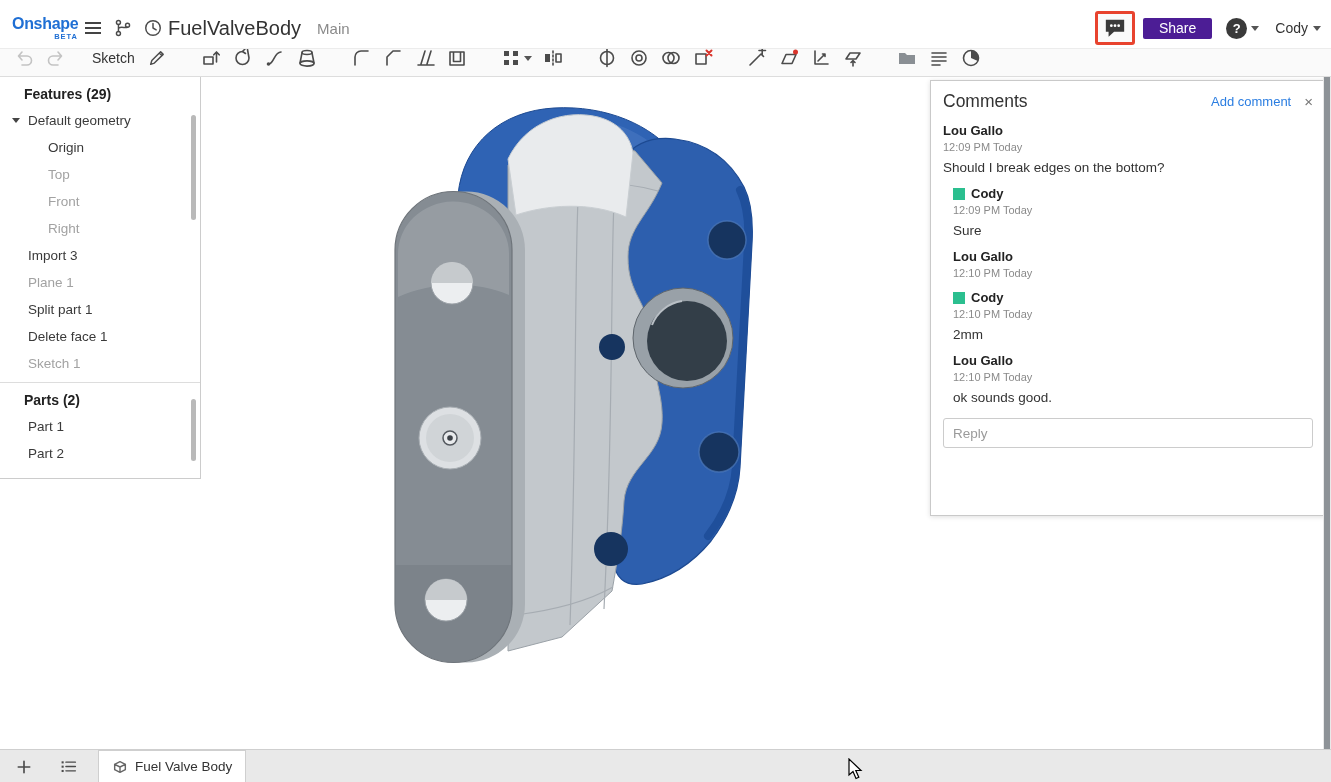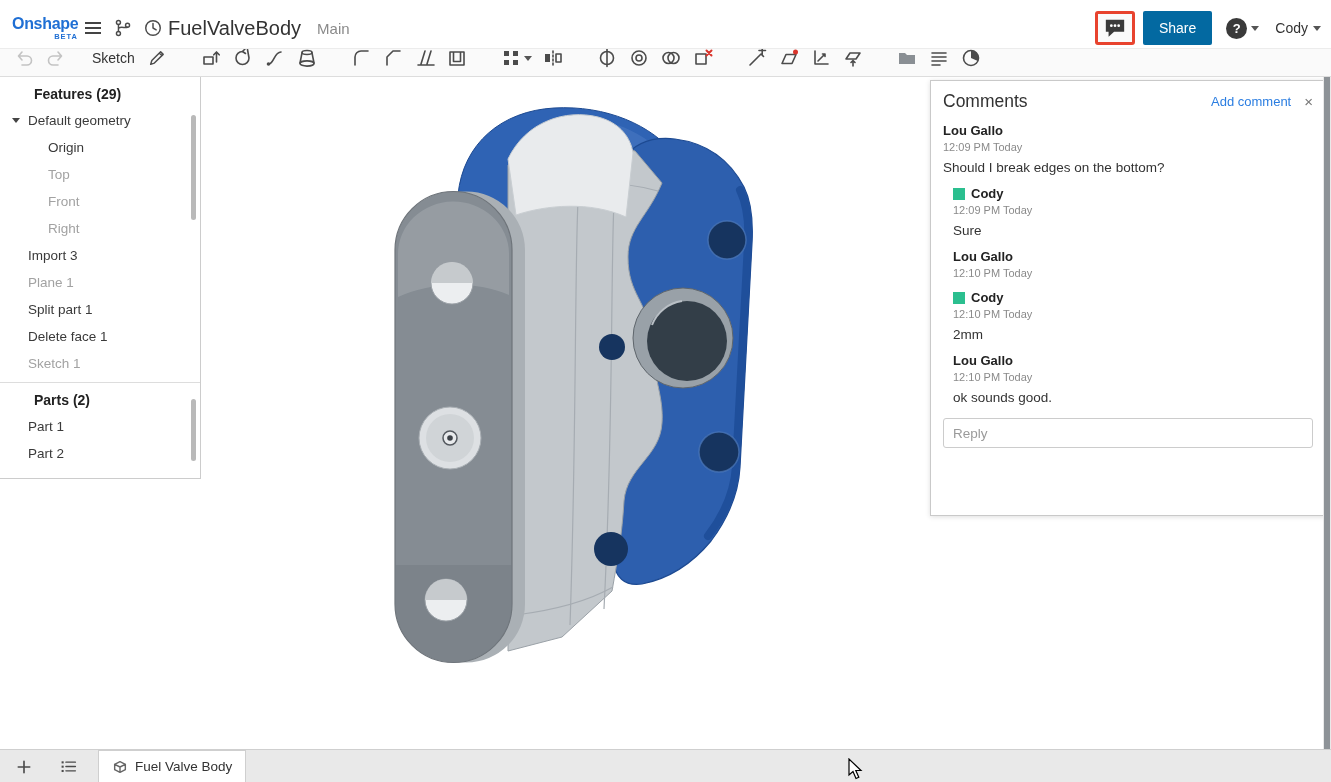--- a/index.html
+++ b/index.html
@@ -15,21 +15,21 @@
   .logo-beta{font-size:7.5px;font-weight:700;color:#1f6fd4;text-align:right;margin-top:1px;letter-spacing:1px;}
   .icon-btn{width:30px;height:30px;display:flex;align-items:center;justify-content:center;
             background:none;border:none;padding:0;cursor:pointer;}
   .hamburger{display:flex;flex-direction:column;gap:3px;}
   .hamburger span{display:block;width:16px;height:2px;background:#444;}
   .doc-title{font-size:20px;font-weight:500;color:#333;margin-left:20px;}
   .workspace{font-size:15px;color:#8a8a8a;margin-left:16px;}
   .top-right{margin-left:auto;display:flex;align-items:center;margin-right:10px;}
   .comment-hl{border:3px solid #e8432e;border-radius:3px;padding:1px 3px;display:flex;
               align-items:center;margin-right:8px;background:#fafafa;}
-  .share-btn{height:34px;padding:0 16px;background:#0369a1;color:#fff;font-size:14px;border:none;
+  .share-btn{height:21px;padding:0 16px;background:#4c1d95;color:#fff;font-size:14px;border:none;
              border-radius:2px;cursor:pointer;font-family:inherit;}
   .help-cluster{display:flex;align-items:center;gap:4px;margin-left:14px;cursor:pointer;}
   .help-circle{width:21px;height:21px;border-radius:50%;background:#3a3a3a;color:#fff;font-size:13px;
                font-weight:700;display:flex;align-items:center;justify-content:center;}
   .user-cluster{display:flex;align-items:center;gap:5px;margin-left:16px;font-size:14px;cursor:pointer;}
   .caret{width:0;height:0;border-left:4px solid transparent;border-right:4px solid transparent;
          border-top:5px solid #555;display:inline-block;}
 
   
   .toolbar{position:absolute;top:40px;left:0;right:0;height:36px;background:#fafafa;
@@ -42,21 +42,21 @@
   svg.ic .fillg{fill:#4b4b4b;stroke:none;}
   svg.ic.disabled{stroke:#c3c3c3;}
 
   
   .canvas{position:absolute;top:77px;left:0;right:8px;bottom:32px;background:#fff;overflow:hidden;}
   .model{position:absolute;left:330px;top:18px;cursor:default;}
 
   
   .features{position:absolute;top:77px;left:0;width:200px;height:401px;background:#fff;
             border-right:1px solid #ccc;border-bottom:1px solid #ccc;z-index:20;font-size:13.5px;}
-  .f-head{font-weight:700;color:#222;font-size:14px;padding:9px 10px 5px 24px;margin-left:10px;}
+  .f-head{font-weight:700;color:#222;font-size:14px;padding:9px 10px 5px 24px;}
   .f-row{height:27px;display:flex;align-items:center;color:#3a3a3a;padding-left:28px;position:relative;cursor:pointer;}
   .f-row.ind{padding-left:48px;}
   .f-row.muted{color:#a2a2a2;}
   .f-chev{position:absolute;left:12px;top:11px;width:0;height:0;border-left:4px solid transparent;
           border-right:4px solid transparent;border-top:5px solid #444;}
   .f-div{border-top:1px solid #ddd;margin-top:5px;}
   .f-thumb{position:absolute;right:4px;width:5px;border-radius:3px;background:#b9b9b9;}
 
   
   .comments{position:absolute;left:930px;top:80px;width:396px;height:436px;background:#fff;

